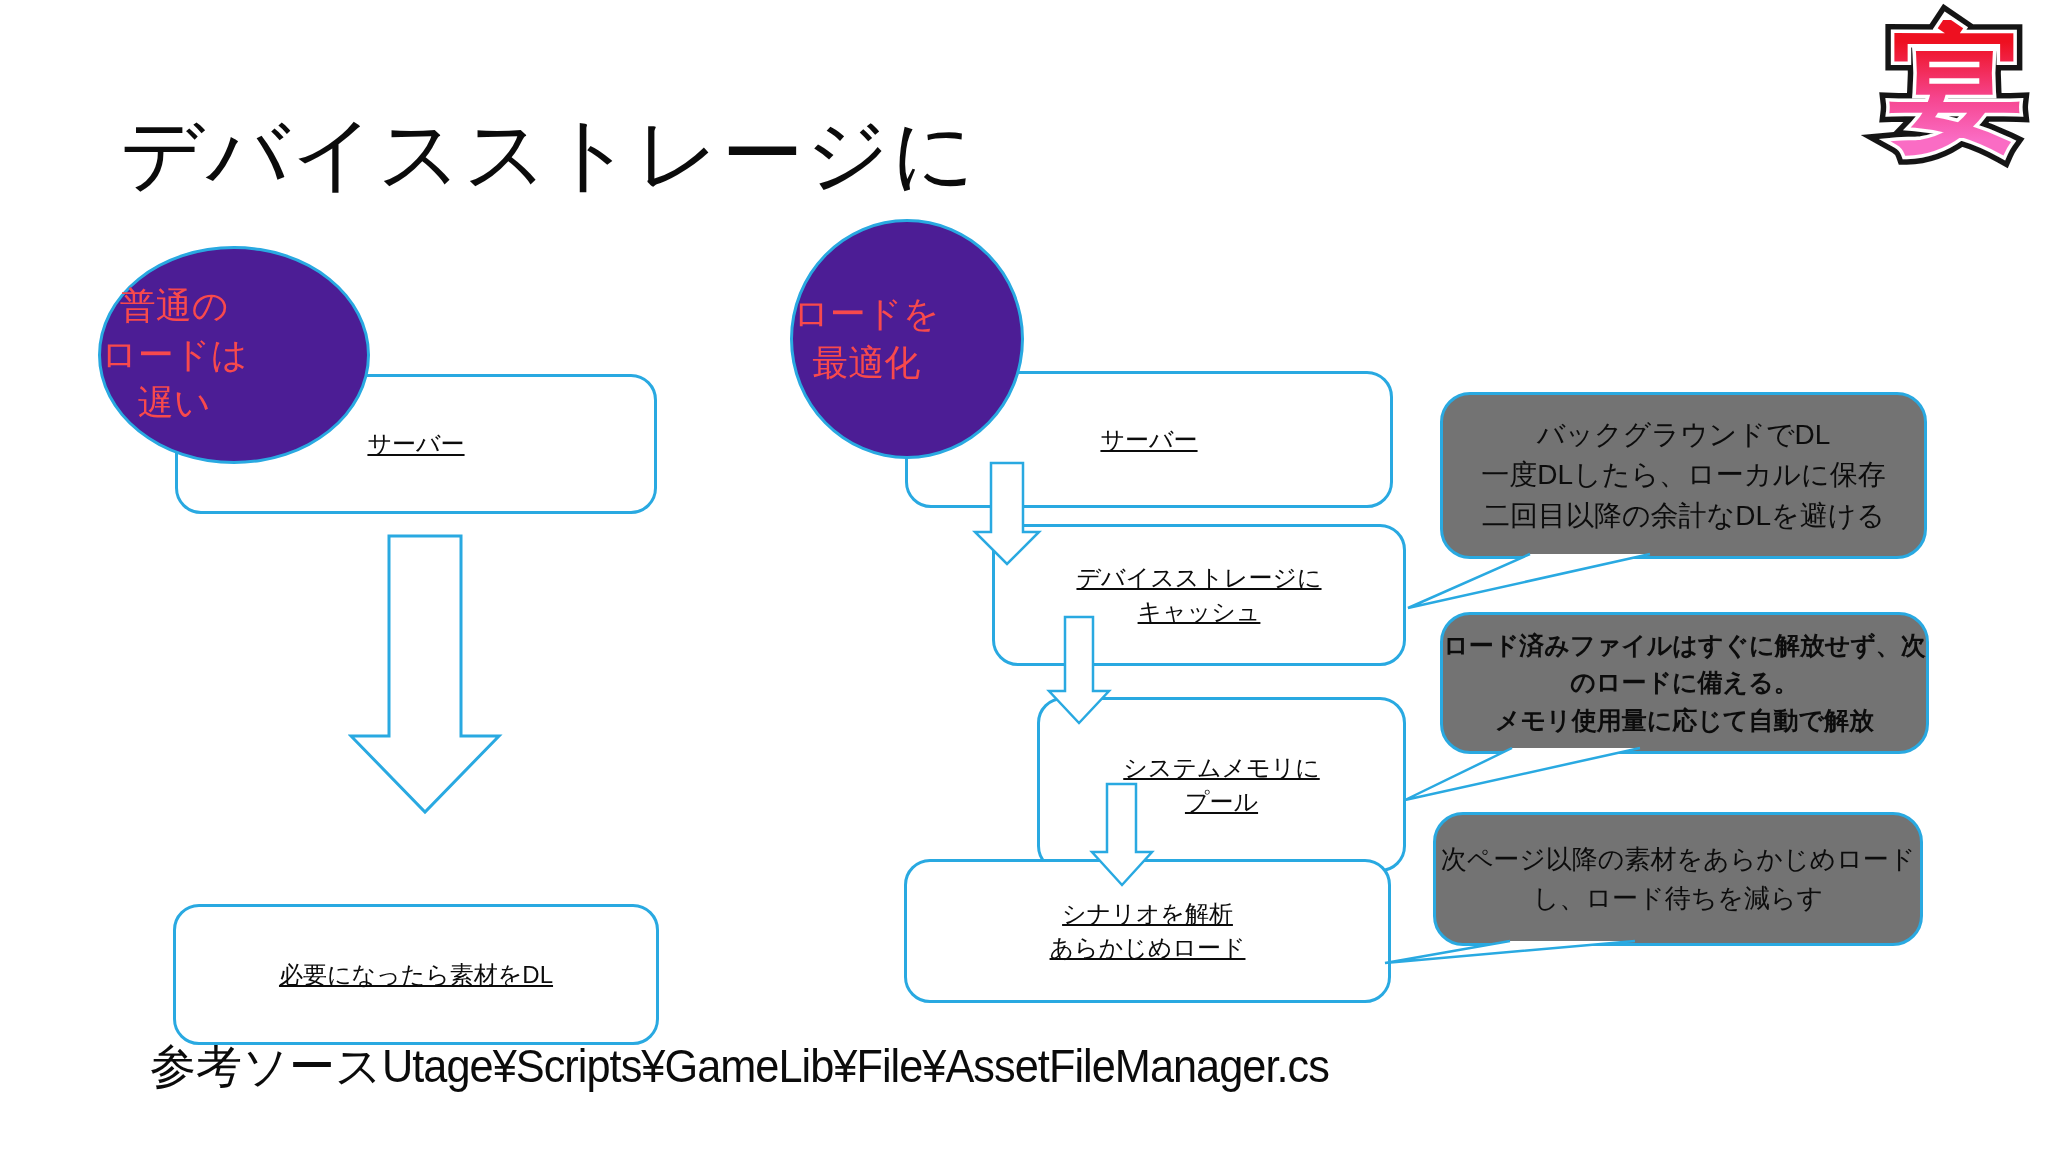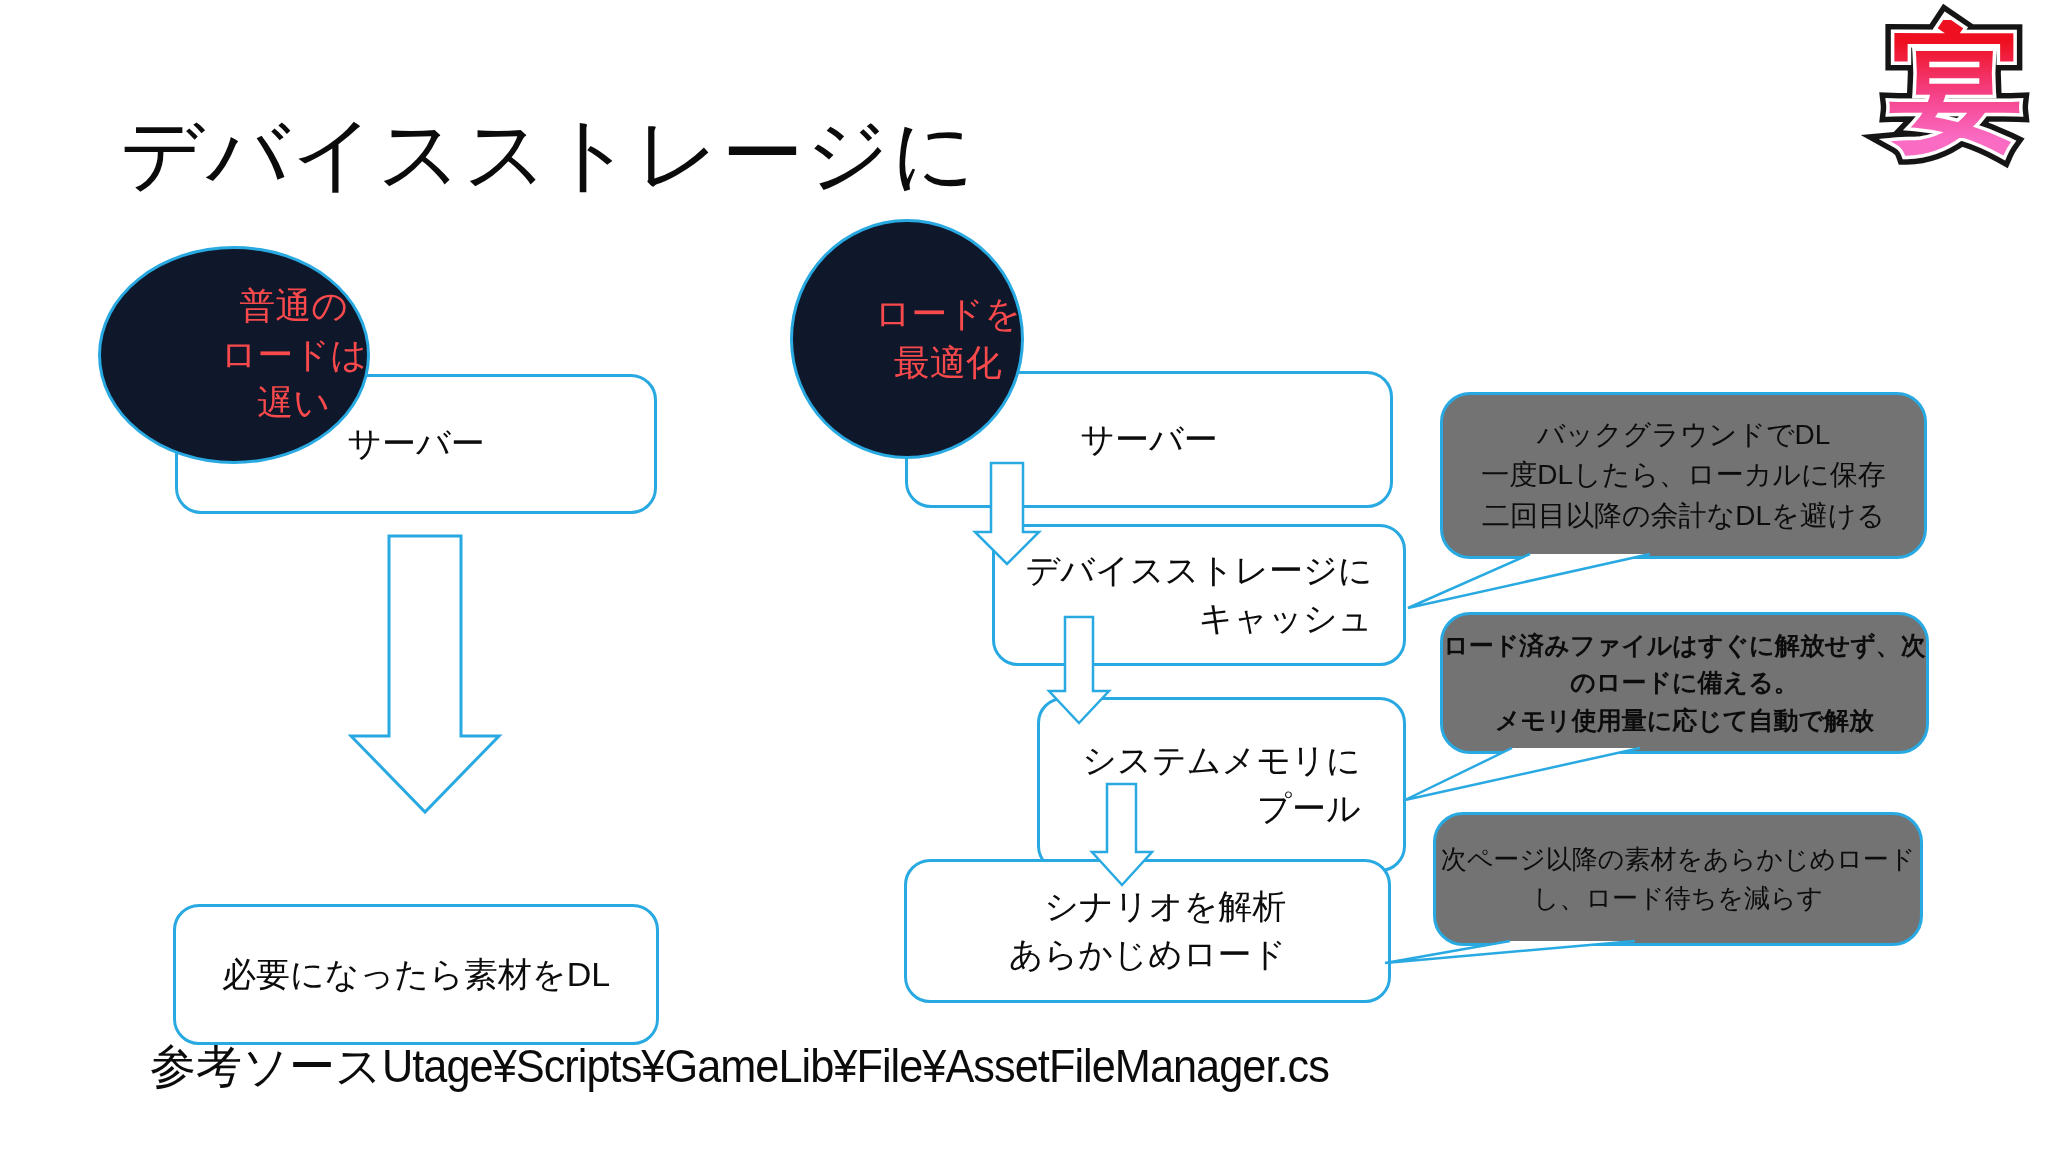--- a/index.html
+++ b/index.html
@@ -29,27 +29,27 @@
   .l-outline{-webkit-text-stroke:18px #151515;color:#151515;}
   .l-white{-webkit-text-stroke:7px #ffffff;color:#ffffff;}
   .l-fill{
     color:transparent;
     background:linear-gradient(180deg,#ee1020 16%,#f64690 58%,#fa6cc4 88%);
     -webkit-background-clip:text;background-clip:text;
   }
   
   .step{
     border:3px solid #29A9E1;border-radius:26px;background:#ffffff;
-    display:flex;align-items:center;justify-content:center;text-align:right;
-    font-size:34px;line-height:1.4;color:#0c0c0c;white-space:pre-line;
-    z-index:10;box-sizing:border-box;
+    display:flex;align-items:center;justify-content:center;text-align:center;
+    font-size:24px;line-height:1.4;color:#0c0c0c;white-space:pre-line;
+    z-index:10;box-sizing:border-box;text-decoration:underline;
   }
   .bubble{
-    border:3px solid #29A9E1;border-radius:50%;background:#0f172a;
-    display:flex;align-items:center;justify-content:flex-end;text-align:center;
+    border:3px solid #29A9E1;border-radius:50%;background:#4c1d95;
+    display:flex;align-items:center;justify-content:flex-start;text-align:center;
     font-size:36px;line-height:1.35;color:#F8494C;white-space:pre-line;
     z-index:40;box-sizing:border-box;
   }
   .arrow{z-index:30;}
   
   .l-bubble{left:98px;top:246px;width:272px;height:218px;}
   .l-step1{left:175px;top:374px;width:482px;height:140px;}
   .l-arrow{left:348px;top:534px;}
   .l-step2{left:173px;top:904px;width:486px;height:141px;}
   

